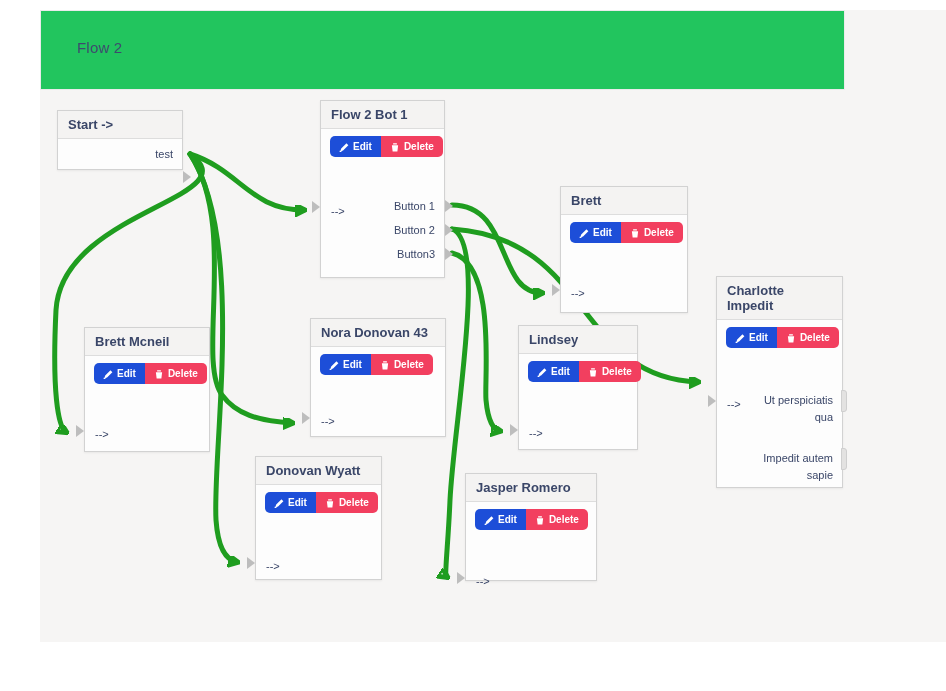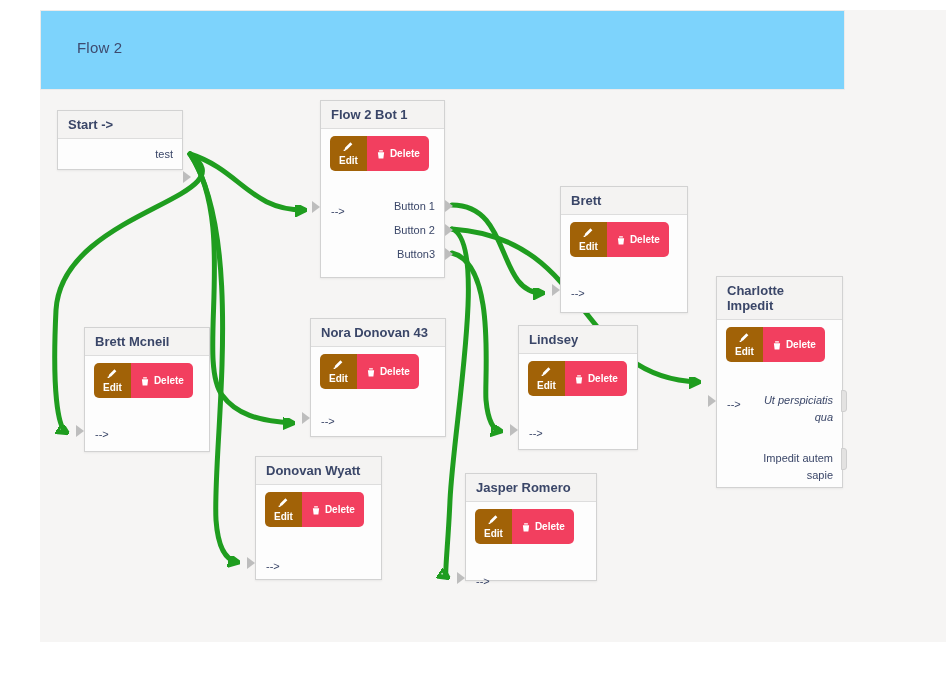--- a/index.html
+++ b/index.html
@@ -4,39 +4,39 @@
 <style>
   * { margin:0; padding:0; box-sizing:border-box; }
   html,body { width:946px; height:691px; background:#ffffff; overflow:hidden;
               font-family:"Liberation Sans", sans-serif; }
   .stage { position:relative; width:946px; height:691px; }
 
   .canvas { position:absolute; left:40px; top:10px; width:906px; height:632px;
             background:#f6f5f4; }
 
   .header-card { position:absolute; left:0; top:0; width:805px; height:80px;
-                 background:#7dd3fc; border:1px solid #ebebeb; }
+                 background:#22c55e; border:1px solid #ebebeb; }
   .page-title { position:absolute; left:36px; top:28px; font-size:15px;
                 color:#3e4a6e; letter-spacing:.2px; }
 
   svg.edges { position:absolute; left:0; top:0; width:946px; height:691px;
               z-index:1; pointer-events:none; }
   svg.edges path { fill:none; stroke:#1f9d1f; stroke-width:5; stroke-linecap:round; }
 
   .node { position:absolute; z-index:2; background:#fdfdfd; border:1px solid #d2d2d2;
           color:#3a4668; box-shadow:0 1px 2px rgba(0,0,0,.06); }
   .node-header { background:#f4f3f2; border-bottom:1px solid #ddd;
                  padding:6px 10px; font-size:13px; font-weight:bold; color:#3a4668; }
   .node-body { position:relative; }
 
   .btn-row { padding:7px 9px 3px; }
   .btn-group { display:inline-flex; }
   .btn { display:inline-flex; align-items:center; gap:4px; color:#fff;
          font-size:10px; font-weight:bold; padding:5px 9px; cursor:pointer; }
-  .btn-edit   { background:#a16207; border-radius:5px 0 0 5px;flex-direction:column; }
+  .btn-edit   { background:#1d4ed8; border-radius:5px 0 0 5px; }
   .btn-delete { background:#f23f5f; border-radius:0 5px 5px 0; }
   .btn svg { width:10px; height:10px; fill:#fff; }
 
   .in-port-label { position:absolute; font-size:11px; color:#3a4668; left:10px; }
   .out-label { position:absolute; right:9px; font-size:11px; color:#3a4668;
                text-align:center; white-space:nowrap; }
   .out-block { position:absolute; right:9px; width:80px; font-size:11px;
                color:#3a4668; text-align:right; line-height:17px; }
 
   .tri { position:absolute; width:0; height:0;
@@ -150,21 +150,21 @@
           <div class="btn btn-delete">
             <svg viewBox="0 0 16 16">
                 <path d="M5 2h6v2H5z M3 5h10l-1.2 10H4.2z"></path>
               </svg>
             <span>Delete</span>
           </div>
         </div>
       </div>
       <div class="in-port-label" style="top:78px;">--&gt;</div>
       <div class="tri in" style="top:75px;"></div>
-      <div class="out-block" style="top:72px;font-style:italic;">Ut perspiciatis qua</div>
+      <div class="out-block" style="top:72px;">Ut perspiciatis qua</div>
       <div class="tab" style="top:70px;"></div>
       <div class="out-block" style="top:130px;">Impedit autem sapie</div>
       <div class="tab" style="top:128px;"></div>
     </div>
   </div>
 
   <div class="node" style="left:84px; top:327px; width:126px; height:125px;">
     <div class="node-header">Brett Mcneil</div>
     <div class="node-body" style="height:96px;">
       <div class="btn-row">

